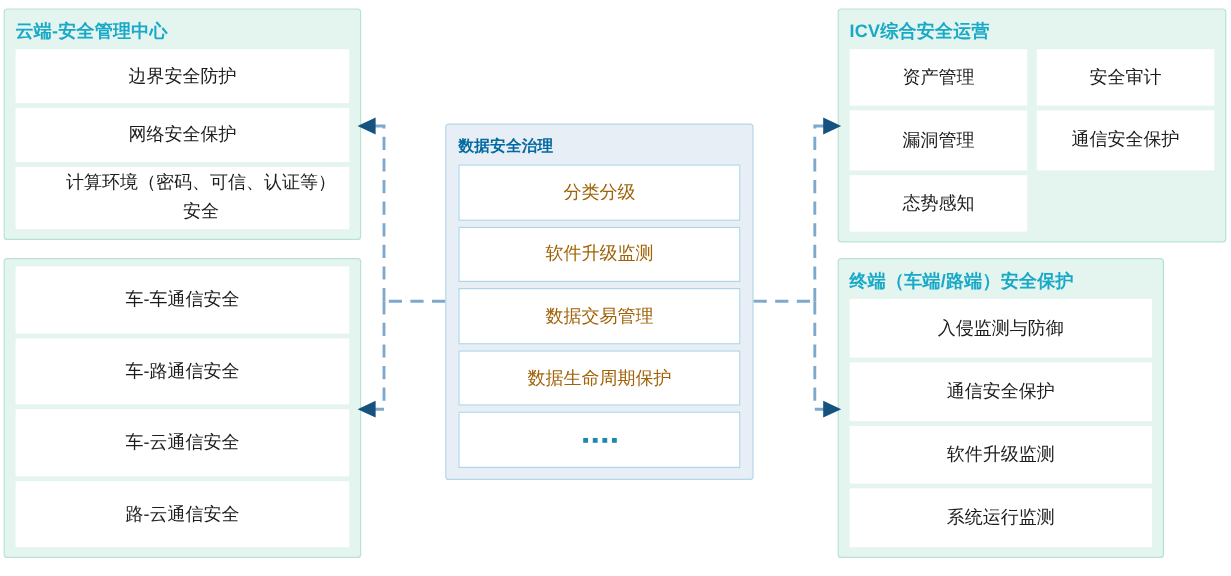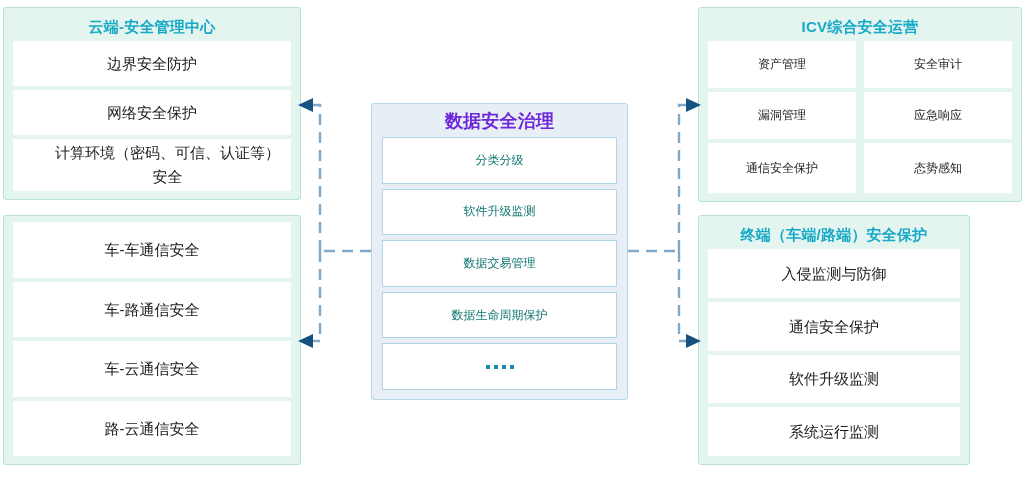--- a/index.html
+++ b/index.html
@@ -13,21 +13,20 @@
   .panel{
     position:absolute;
     background:#e4f4ee;
     border:1.5px solid #b8e3d4;
     border-radius:3px;
     box-sizing:border-box;
     display:flex;flex-direction:column;
     padding:6px 9px 8px 9px;
   }
   .panel-title{
-    text-align:center;
     color:#18a9c9;
     font-weight:bold;
     font-size:15px;
     line-height:21px;
     letter-spacing:.2px;
     padding:2px 0 4px 0;
     white-space:nowrap;
   }
   .cards{display:flex;flex-direction:column;gap:4px;flex:1;}
   .card{
@@ -42,40 +41,40 @@
     box-sizing:border-box;
   }
 
   
   .grid{
     display:grid;
     grid-template-columns:1fr 1fr;
     gap:4px 8px;
     flex:1;
   }
-  .grid .card{font-size:12px;}
+  .grid .card{font-size:15px;}
   .grid .card.short{align-items:center;}
 
   
   .panel-blue{
     position:absolute;
     background:#e8eef5;
     border:1.5px solid #b4d8e8;
     border-radius:3px;
     box-sizing:border-box;
     display:flex;flex-direction:column;
     padding:5px 10px 9px 10px;
   }
-  .panel-blue .panel-title{color:#6d28d9;font-size:18px;padding-bottom:5px;}
+  .panel-blue .panel-title{color:#0369a1;font-size:13px;padding-bottom:5px;}
   .panel-blue .cards{gap:5px;}
   .panel-blue .card{
     background:#ffffff;
     border:1.2px solid #aed6e8;
-    color:#0f766e;
-    font-size:12px;
+    color:#a16207;
+    font-size:15px;
   }
   .dots{display:inline-flex;gap:4px;align-items:center;}
   .dots i{width:4px;height:4px;background:#1b89ad;display:block;}
 
   
   .conn{position:absolute;pointer-events:none;}
   svg{display:block;overflow:visible;}
 </style>
 </head>
 <body>
@@ -117,21 +116,20 @@
       </div>
     </div>
   </div>
 
   <div class="panel" style="left:698px;top:7px;width:324px;height:195px;">
     <div class="panel-title">ICV综合安全运营</div>
     <div class="grid">
       <div class="card">资产管理</div>
       <div class="card">安全审计</div>
       <div class="card">漏洞管理</div>
-      <div class="card">应急响应</div>
       <div class="card" style="line-height:22px;">通信安全保护</div>
       <div class="card short">态势感知</div>
     </div>
   </div>
 
   <div class="panel" style="left:698px;top:215px;width:272px;height:250px;">
     <div class="panel-title">终端（车端/路端）安全保护</div>
     <div class="cards">
       <div class="card">入侵监测与防御</div>
       <div class="card">通信安全保护</div>

